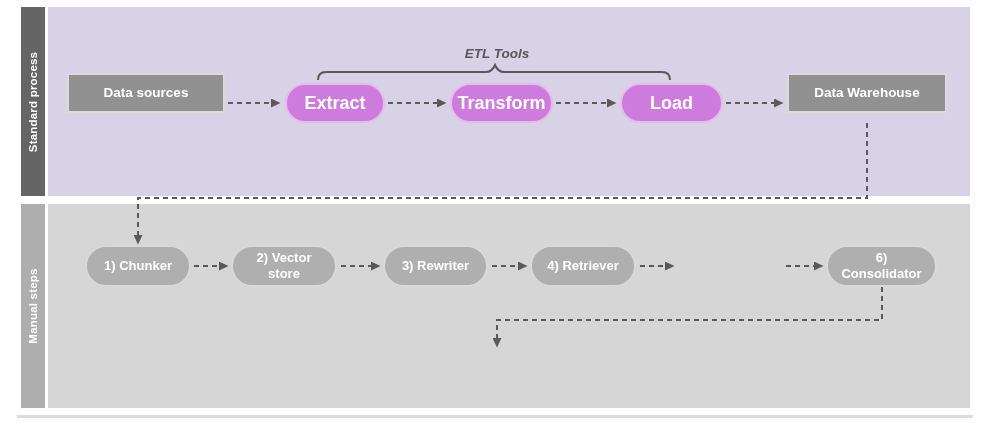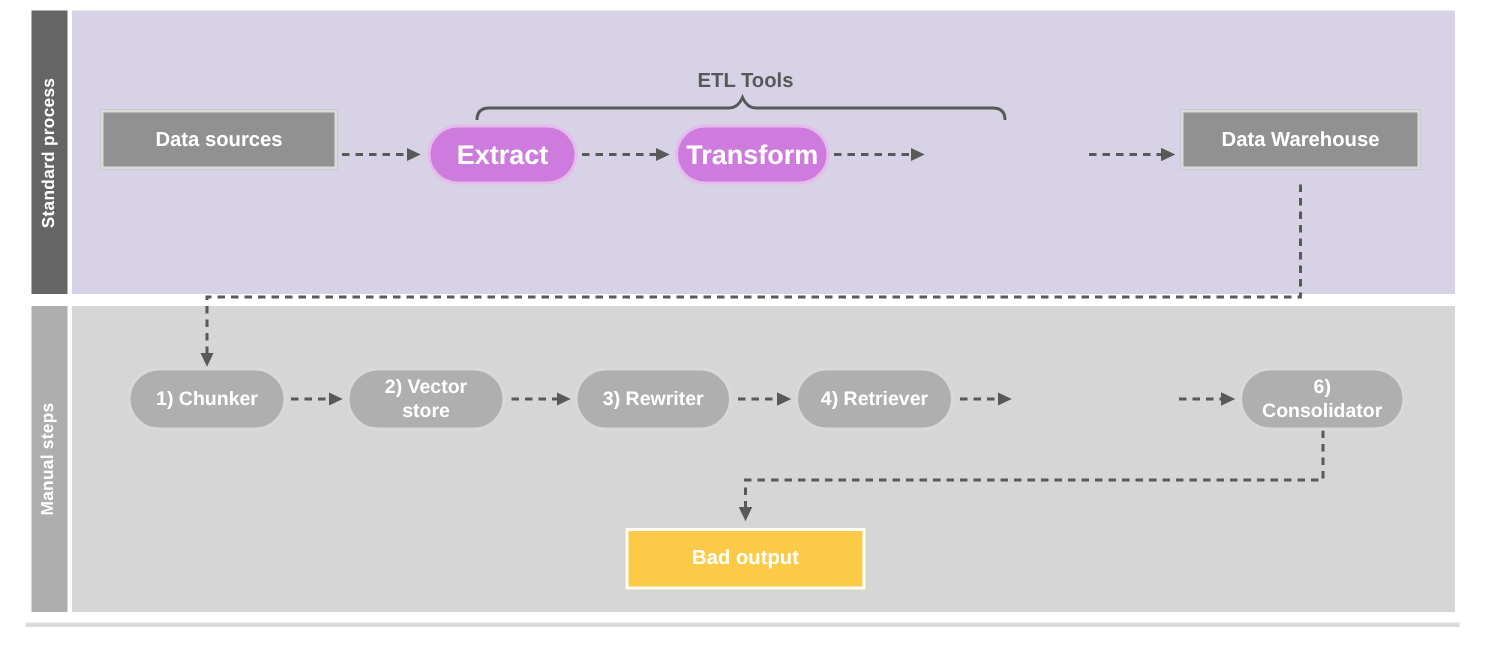--- a/index.html
+++ b/index.html
@@ -42,21 +42,21 @@
     position:absolute;z-index:2;display:flex;align-items:center;justify-content:center;
     color:var(--text-on-node);font-weight:bold;font-size:13px;text-align:center;
     box-sizing:border-box;line-height:1.25;
   }
   .proc-box{height:40px;top:73px;background:var(--process-box);border:2px solid var(--process-box-border);font-size:13.5px;}
   .etl-pill{height:40px;top:83px;background:var(--etl-pill);border:2px solid var(--etl-pill-border);border-radius:21px;font-size:18px;}
   .man-pill{height:42px;top:245px;background:var(--manual-pill);border:2px solid var(--manual-pill-border);border-radius:22px;padding:0 12px;}
   .bad-box{left:417px;top:352px;width:160px;height:41px;background:var(--bad-output);border:2px solid var(--bad-output-border);font-size:13.5px;}
   .etl-title{
     position:absolute;z-index:2;left:435px;top:46px;width:124px;text-align:center;
-    color:var(--bracket-text);font-size:13.5px;font-weight:bold;
+    color:var(--bracket-text);font-size:13.5px;font-weight:bold;font-style:italic;
   }
   .bottom-rule{position:absolute;z-index:0;left:17px;top:415px;width:956px;height:3px;background:#DCDCDC;}
 </style>
 </head>
 <body>
 
 <div class="canvas">
 
   <div class="lane-bg standard"></div>
   <div class="lane-bg manual"></div>
@@ -92,23 +92,23 @@
     <path class="dashed" marker-end="url(#ah)" d="M882 287 V320 H497 V339"></path>
 
     <path class="solidline" d="M318 80 Q318 72 326 72 H486 Q492 72 495 65 Q498 72 504 72 H662 Q670 72 670 80"></path>
   </svg>
 
   <div class="etl-title">ETL Tools</div>
 
   <div class="node proc-box" style="left:67px;width:158px;">Data sources</div>
   <div class="node etl-pill" style="left:285px;width:100px;">Extract</div>
   <div class="node etl-pill" style="left:450px;width:103px;">Transform</div>
+  <div class="node etl-pill" style="left:620px;width:103px;">Load</div>
   <div class="node proc-box" style="left:787px;width:160px;">Data Warehouse</div>
 
   <div class="node man-pill" style="left:85px;width:106px;">1) Chunker</div>
   <div class="node man-pill" style="left:231px;width:106px;">2) Vector store</div>
   <div class="node man-pill" style="left:383px;width:105px;">3) Rewriter</div>
   <div class="node man-pill" style="left:530px;width:106px;">4) Retriever</div>
   <div class="node man-pill" style="left:826px;width:111px;">6) Consolidator</div>
 
-  <div class="node bad-box">Bad output</div>
 
 </div>
 
 </body></html>

